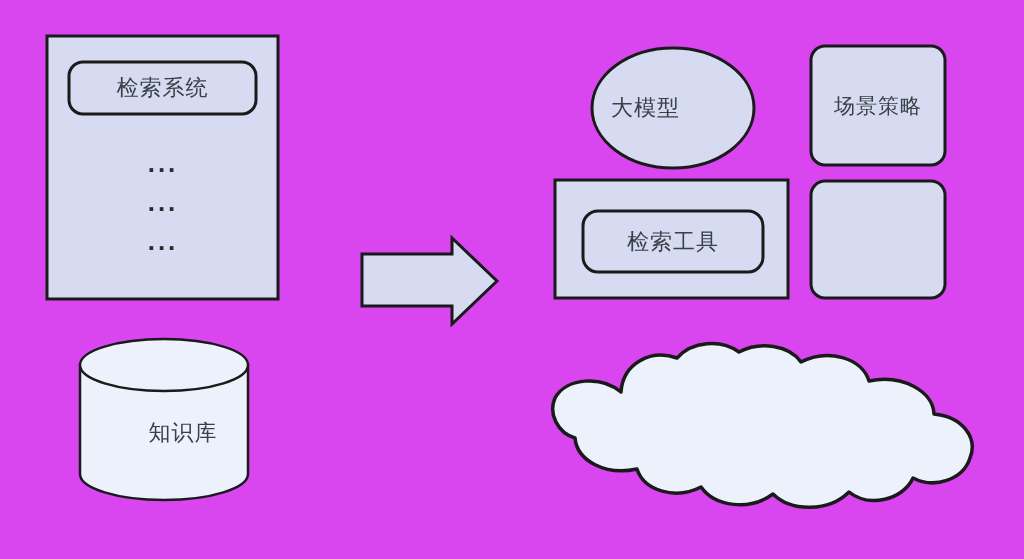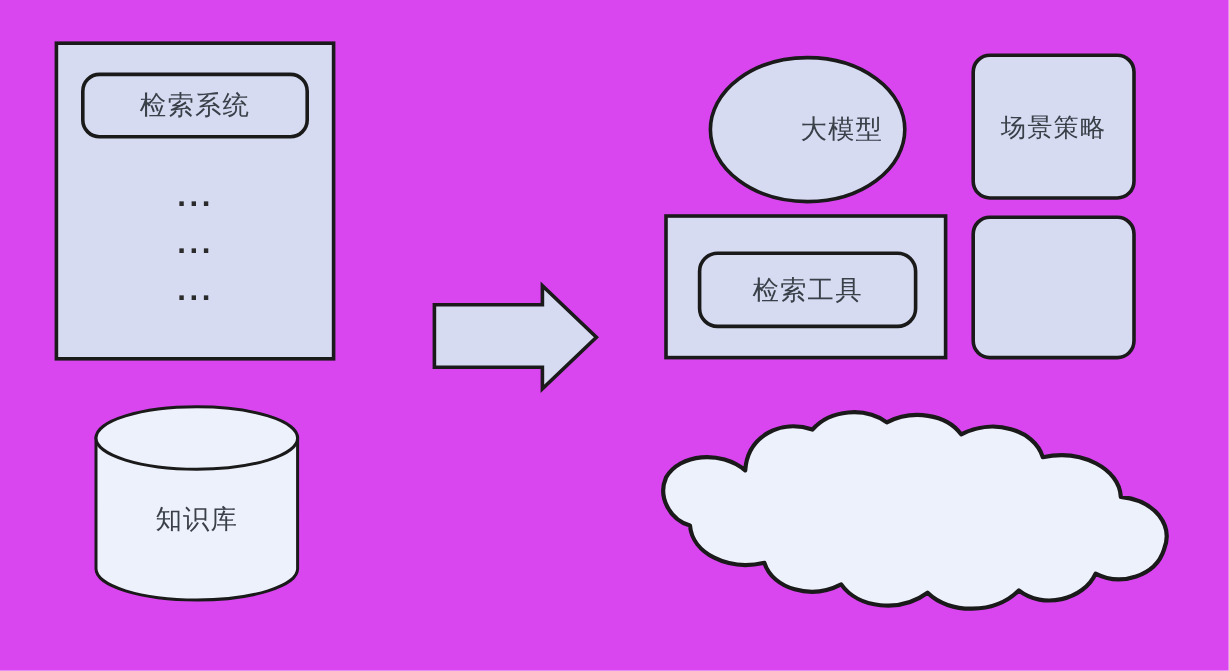--- a/index.html
+++ b/index.html
@@ -102,23 +102,23 @@
   </svg>
 
   <div class="label" style="left:69px; top:62px; width:187px; height:52px;">检索系统</div>
 
   <div class="dots" style="left:129px; top:150px; width:68px; height:26px;">...</div>
 
   <div class="dots" style="left:129px; top:189px; width:68px; height:26px;">...</div>
 
   <div class="dots" style="left:129px; top:228px; width:68px; height:26px;">...</div>
 
-  <div class="label" style="left:80px; top:418px; width:168px; height:30px;">知识库</div>
+  <div class="label" style="left:80px; top:418px; width:168px; height:30px;padding-left:19px;">知识库</div>
 
-  <div class="label" style="left:628px; top:93px; width:147px; height:30px;">大模型</div>
+  <div class="label" style="left:572px; top:93px; width:147px; height:30px;">大模型</div>
 
   <div class="label" style="left:583px; top:211px; width:180px; height:61px;border-radius:14px;">检索工具</div>
 
   <div class="label label-sm" style="left:811px; top:46px; width:134px; height:119px;border-radius:31px;">场景策略</div>
 
 
 
   <div class="hit" style="left:47px; top:36px; width:231px; height:263px;"></div>
   <div class="hit" style="left:69px; top:62px; width:187px; height:52px;"></div>
   <div class="hit" style="left:80px; top:339px; width:168px; height:161px;"></div>

